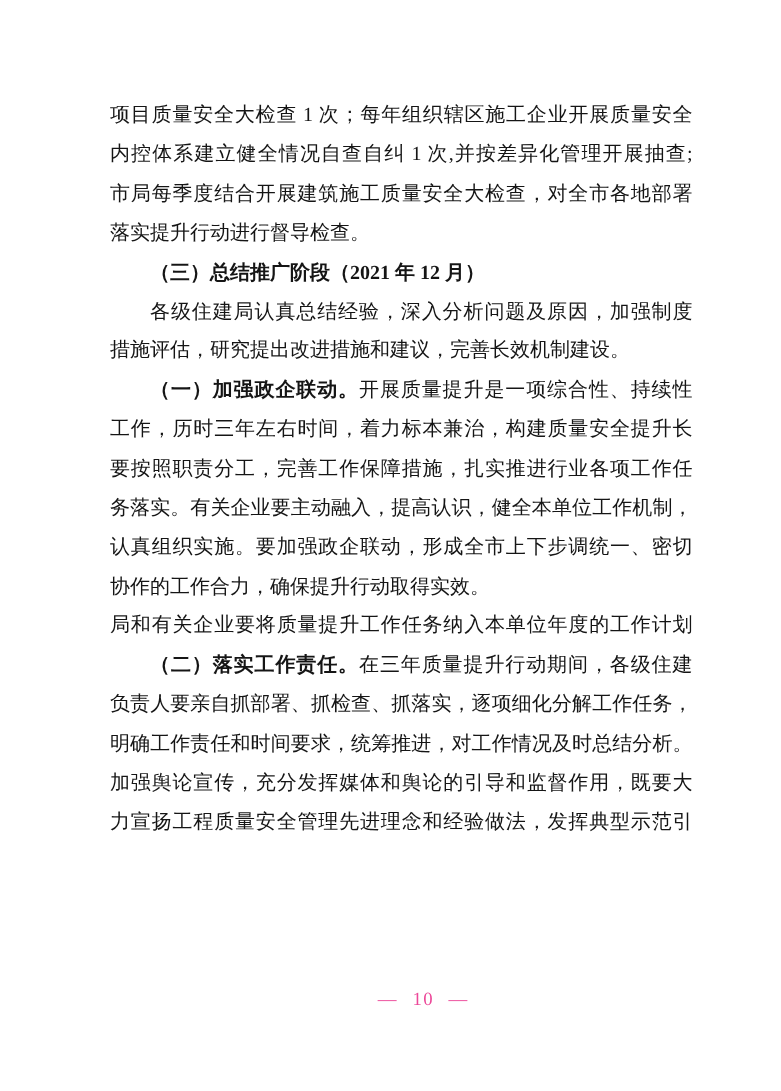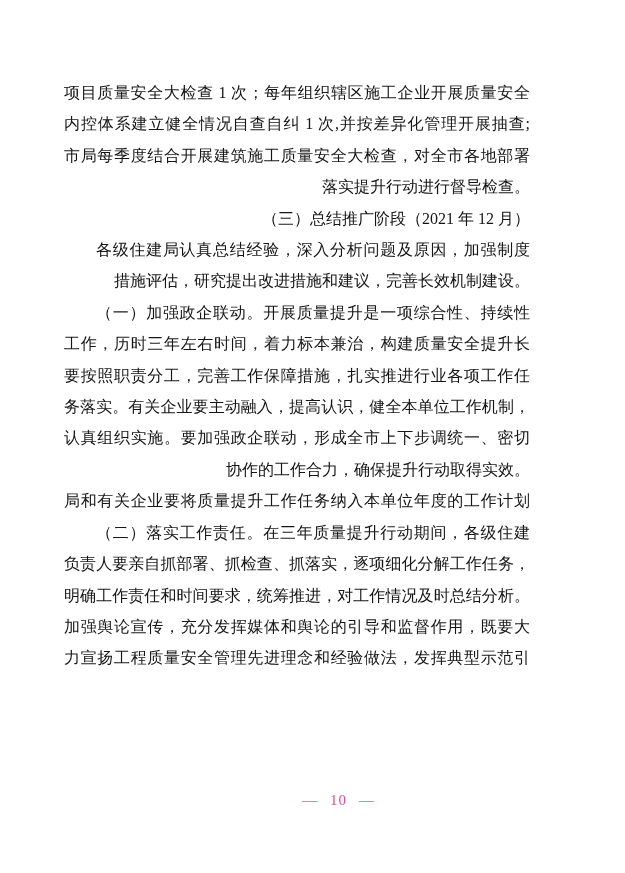--- a/index.html
+++ b/index.html
@@ -11,42 +11,42 @@
     position: relative;
     width: 625px;
     height: 873px;
     background: #ffffff;
     overflow: hidden;
     font-family: "Liberation Serif", "DejaVu Serif", serif;
     color: #151515;
   }
   .content {
     position: absolute;
-    left: 64px;
+    left: 88px;
     top: 77px;
     width: 466px;
     font-size: 16px;
     line-height: 31.4px;
     letter-spacing: 0;
   }
   .line {
     text-align: justify;
     text-align-last: justify;
     -moz-text-align-last: justify;
   }
   .line.end {
-    text-align: right;
+    text-align: left;
     text-align-last: auto;
     -moz-text-align-last: auto;
   }
   .line.ind {
     text-indent: 2em;
   }
   .b {
-    font-weight: normal;
+    font-weight: bold;
   }
   .footer {
     position: absolute;
     left: 0;
     top: 792px;
     width: 625px;
     text-align: center;
     font-size: 15px;
     letter-spacing: 1px;
     word-spacing: 7px;

